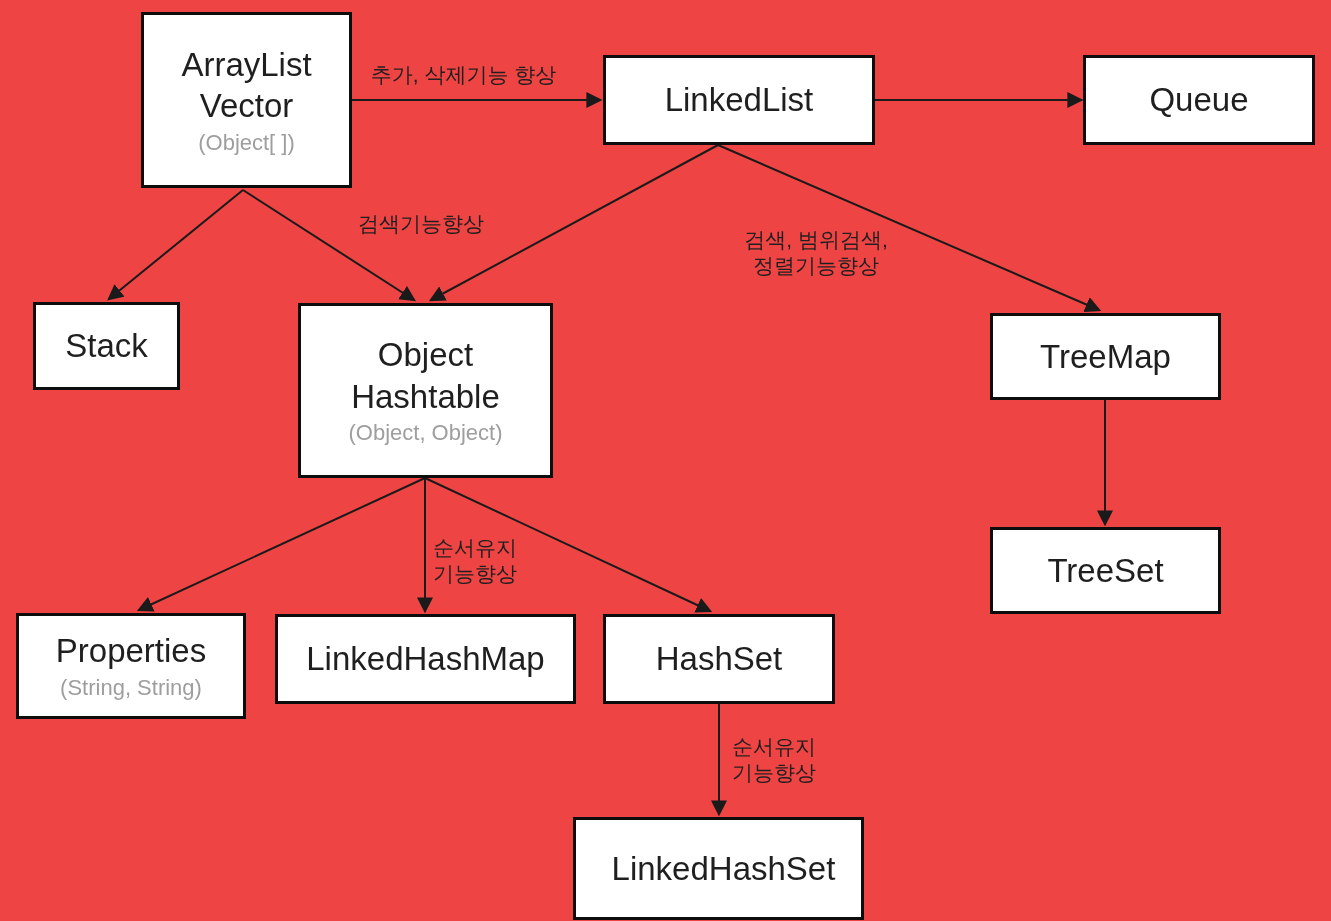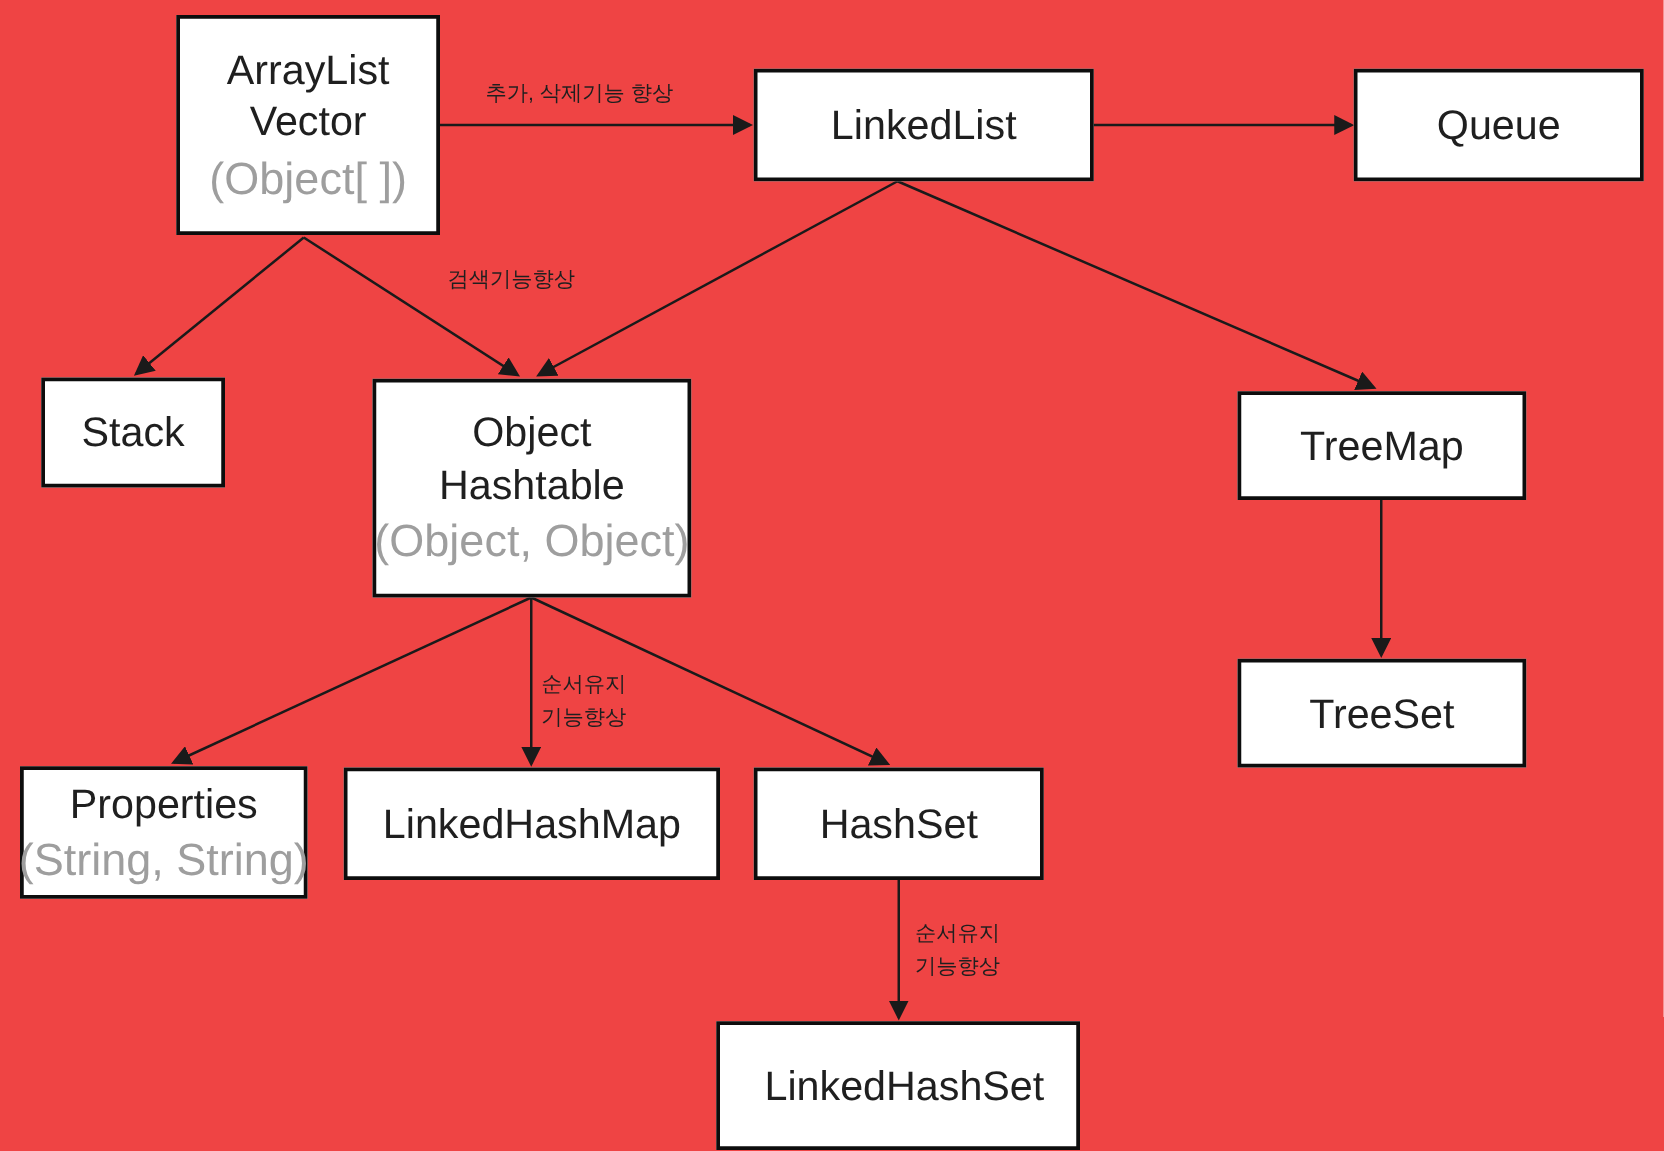--- a/index.html
+++ b/index.html
@@ -35,28 +35,28 @@
     text-align: center;
     line-height: 1.26;
   }
   .node .title {
     font-size: 33px;
     color: #1f1f1f;
     letter-spacing: 0px;
     white-space: nowrap;
   }
   .node .sub {
-    font-size: 36px;
+    font-size: 22px;
     color: #9e9e9e;
     white-space: nowrap;
     margin-top: 2px;
   }
   .edge-label {
     position: absolute;
-    font-size: 17px;
+    font-size: 21px;
     color: #1f1f1f;
     line-height: 26px;
     white-space: pre-line;
   }
   .edge-label.center { text-align: center; }
 </style>
 </head>
 <body>
 
 <div class="canvas">
@@ -126,20 +126,22 @@
   </div>
 
   <div class="node" style="left:573px; top:817px; width:291px; height:103px;padding-left:10px;">
     <div class="title">LinkedHashSet</div>
   </div>
 
   <div class="edge-label center" style="left:366px; top:62px; width:195px;">추가, 삭제기능 향상</div>
 
   <div class="edge-label" style="left:358px; top:211px;">검색기능향상</div>
 
+  <div class="edge-label center" style="left:728px; top:227px; width:176px;">검색, 범위검색,
+정렬기능향상</div>
 
   <div class="edge-label" style="left:433px; top:535px;">순서유지
 기능향상</div>
 
   <div class="edge-label" style="left:732px; top:734px;">순서유지
 기능향상</div>
 
 </div>
 
 </body></html>

